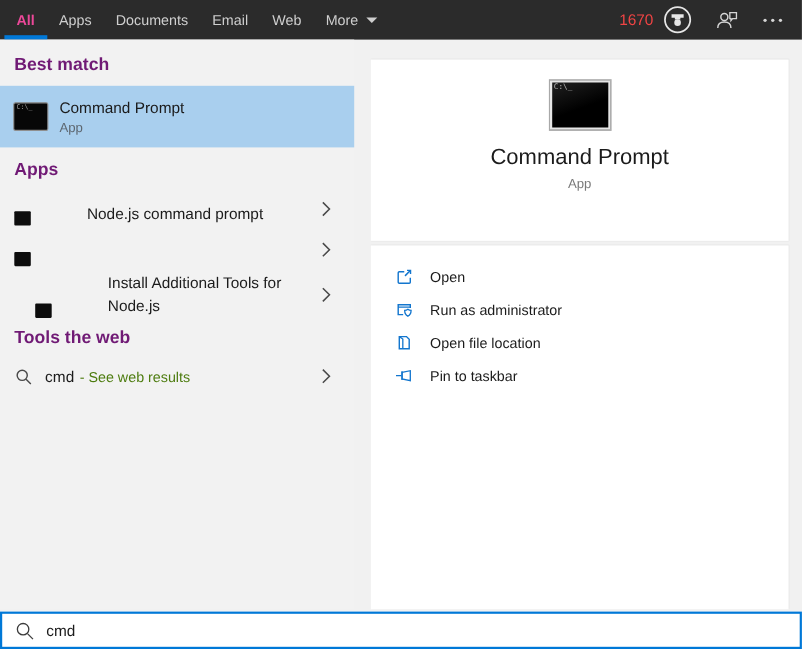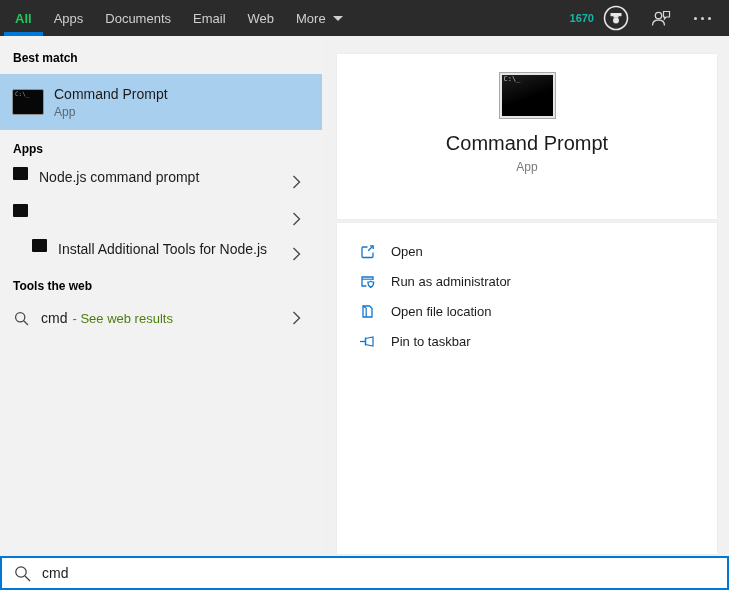--- a/index.html
+++ b/index.html
@@ -16,41 +16,41 @@
   .header {
     position:absolute; left:0; top:0; width:729px; height:36px;
     background:#2b2b2b; display:flex; align-items:stretch;
   }
   .tabs { display:flex; align-items:stretch; padding-left:4px; }
   .tab {
     display:flex; align-items:center; padding:0 11px;
     font-size:13px; color:#cfcfcf; cursor:pointer;
     border-bottom:4px solid transparent; border-top:4px solid transparent;
   }
-  .tab.active { color:#22c55e; font-weight:bold; border-bottom-color:#0078d7; }
+  .tab.active { color:#ec4899; font-weight:bold; border-bottom-color:#0078d7; }
   .tab .caret {
     width:0; height:0; margin-left:7px;
     border-left:5px solid transparent; border-right:5px solid transparent;
     border-top:5px solid #cfcfcf;
   }
   .header-right {
     margin-left:auto; display:flex; align-items:center; gap:20px; padding-right:16px;
   }
   .rewards { display:flex; align-items:center; gap:8px; cursor:pointer; }
-  .rewards-points { color:#14b8a6; font-size:11px;font-weight:bold; }
+  .rewards-points { color:#ef4444; font-size:14px; }
   .dots { display:flex; gap:4px; align-items:center; cursor:pointer; padding:4px 2px; }
   .dots i { width:3px; height:3px; border-radius:50%; background:#d6d6d6; }
 
   
   .left-panel {
     position:absolute; left:0; top:36px; width:322px; height:518px;
     background:#f2f2f2;
   }
   .section-heading {
-    font-size:12px; font-weight:bold; color:#000000;
+    font-size:16px; font-weight:bold; color:#701a75;
     padding-left:13px;
   }
   .h-best { padding-top:15px; }
   .h-apps { padding-top:12px; }
   .h-web  { padding-top:10px; }
 
   .best-row {
     margin-top:9px; height:56px; background:#a9cfee;
     display:flex; align-items:center; cursor:pointer;
   }
@@ -61,22 +61,22 @@
   }
   .term-icon-sm span {
     position:absolute; top:1px; left:2px; font-size:6px; line-height:6px;
     color:#9a9a9a; font-family:"DejaVu Sans Mono", monospace;
   }
   .best-text { margin-left:10px; }
   .best-title { font-size:14px; color:#1b1b1b; }
   .best-sub { font-size:12px; color:#5d6770; margin-top:3px; }
 
   .app-row {
-    display:flex; align-items:flex-start; min-height:30px; margin-top:8px;
-    cursor:pointer; position:relative; padding-right:44px;
+    display:flex; align-items:flex-end; min-height:30px; margin-top:8px;
+    cursor:pointer; position:relative; padding-right:44px;gap:40px;
   }
   .app-icon {
     width:15px; height:13px; margin-left:13px; flex:0 0 auto;
     background:#0d0d0d; border-radius:1px;
   }
   .app-title { font-size:14px; color:#1b1b1b; margin-left:11px; line-height:21px; }
   .chevron {
     position:absolute; right:18px; top:50%; transform:translateY(-50%);
     width:16px; height:16px; display:flex; align-items:center; justify-content:center;
     cursor:pointer;

